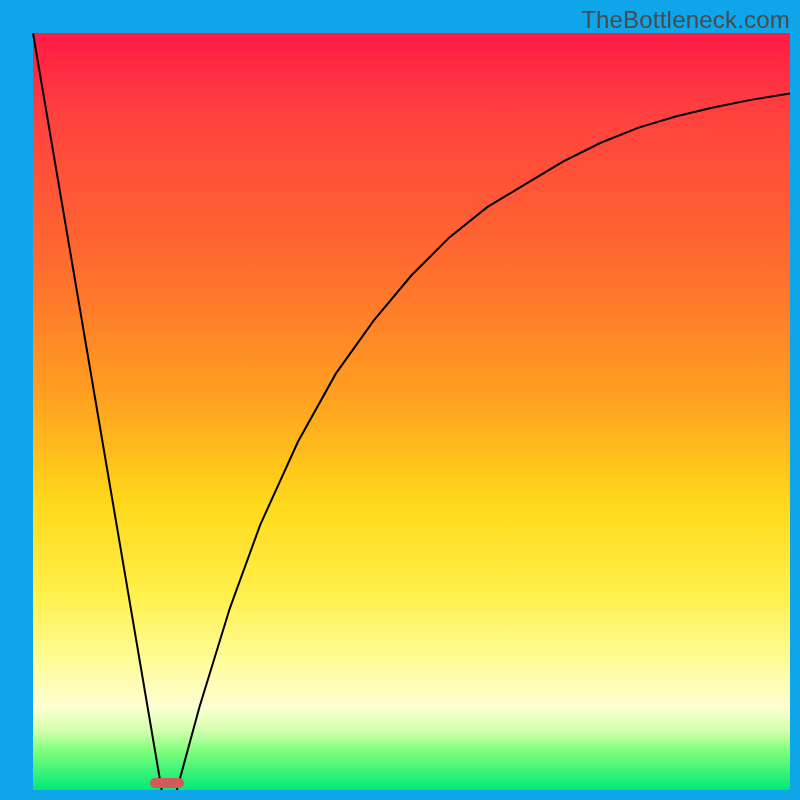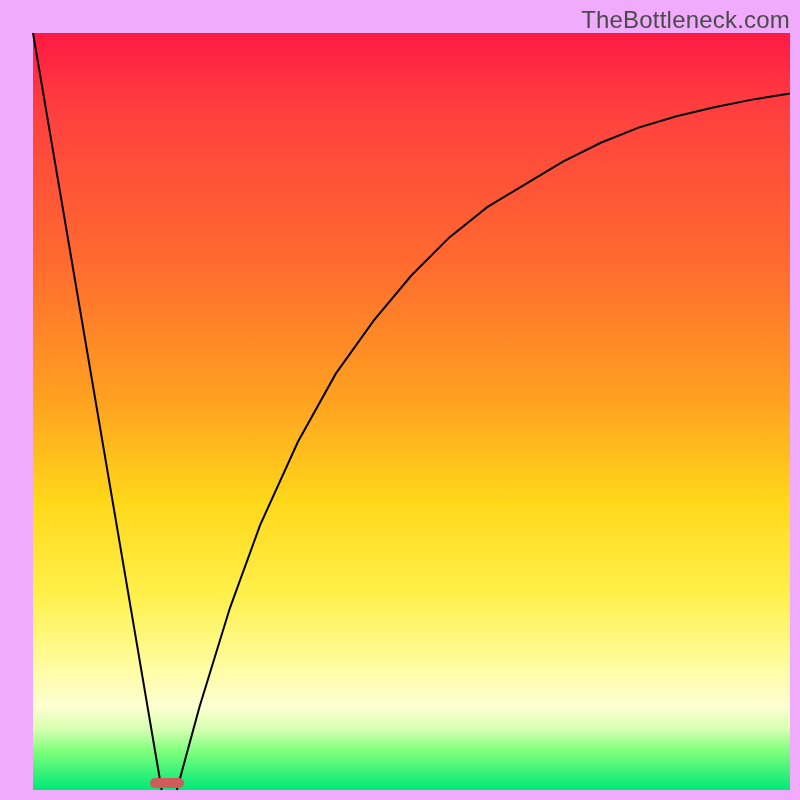--- a/index.html
+++ b/index.html
@@ -8,21 +8,21 @@
     width: 800px;
     height: 800px;
     overflow: hidden;
     background: #000;
     font-family: Arial, Helvetica, sans-serif;
   }
   .frame {
     position: relative;
     width: 800px;
     height: 800px;
-    background: #f0abfc;
+    background: #0ea5e9;
   }
   .plot-area {
     position: absolute;
     left: 33px;
     top: 33px;
     width: 757px;
     height: 757px;
     
     background: linear-gradient(
       to bottom,

